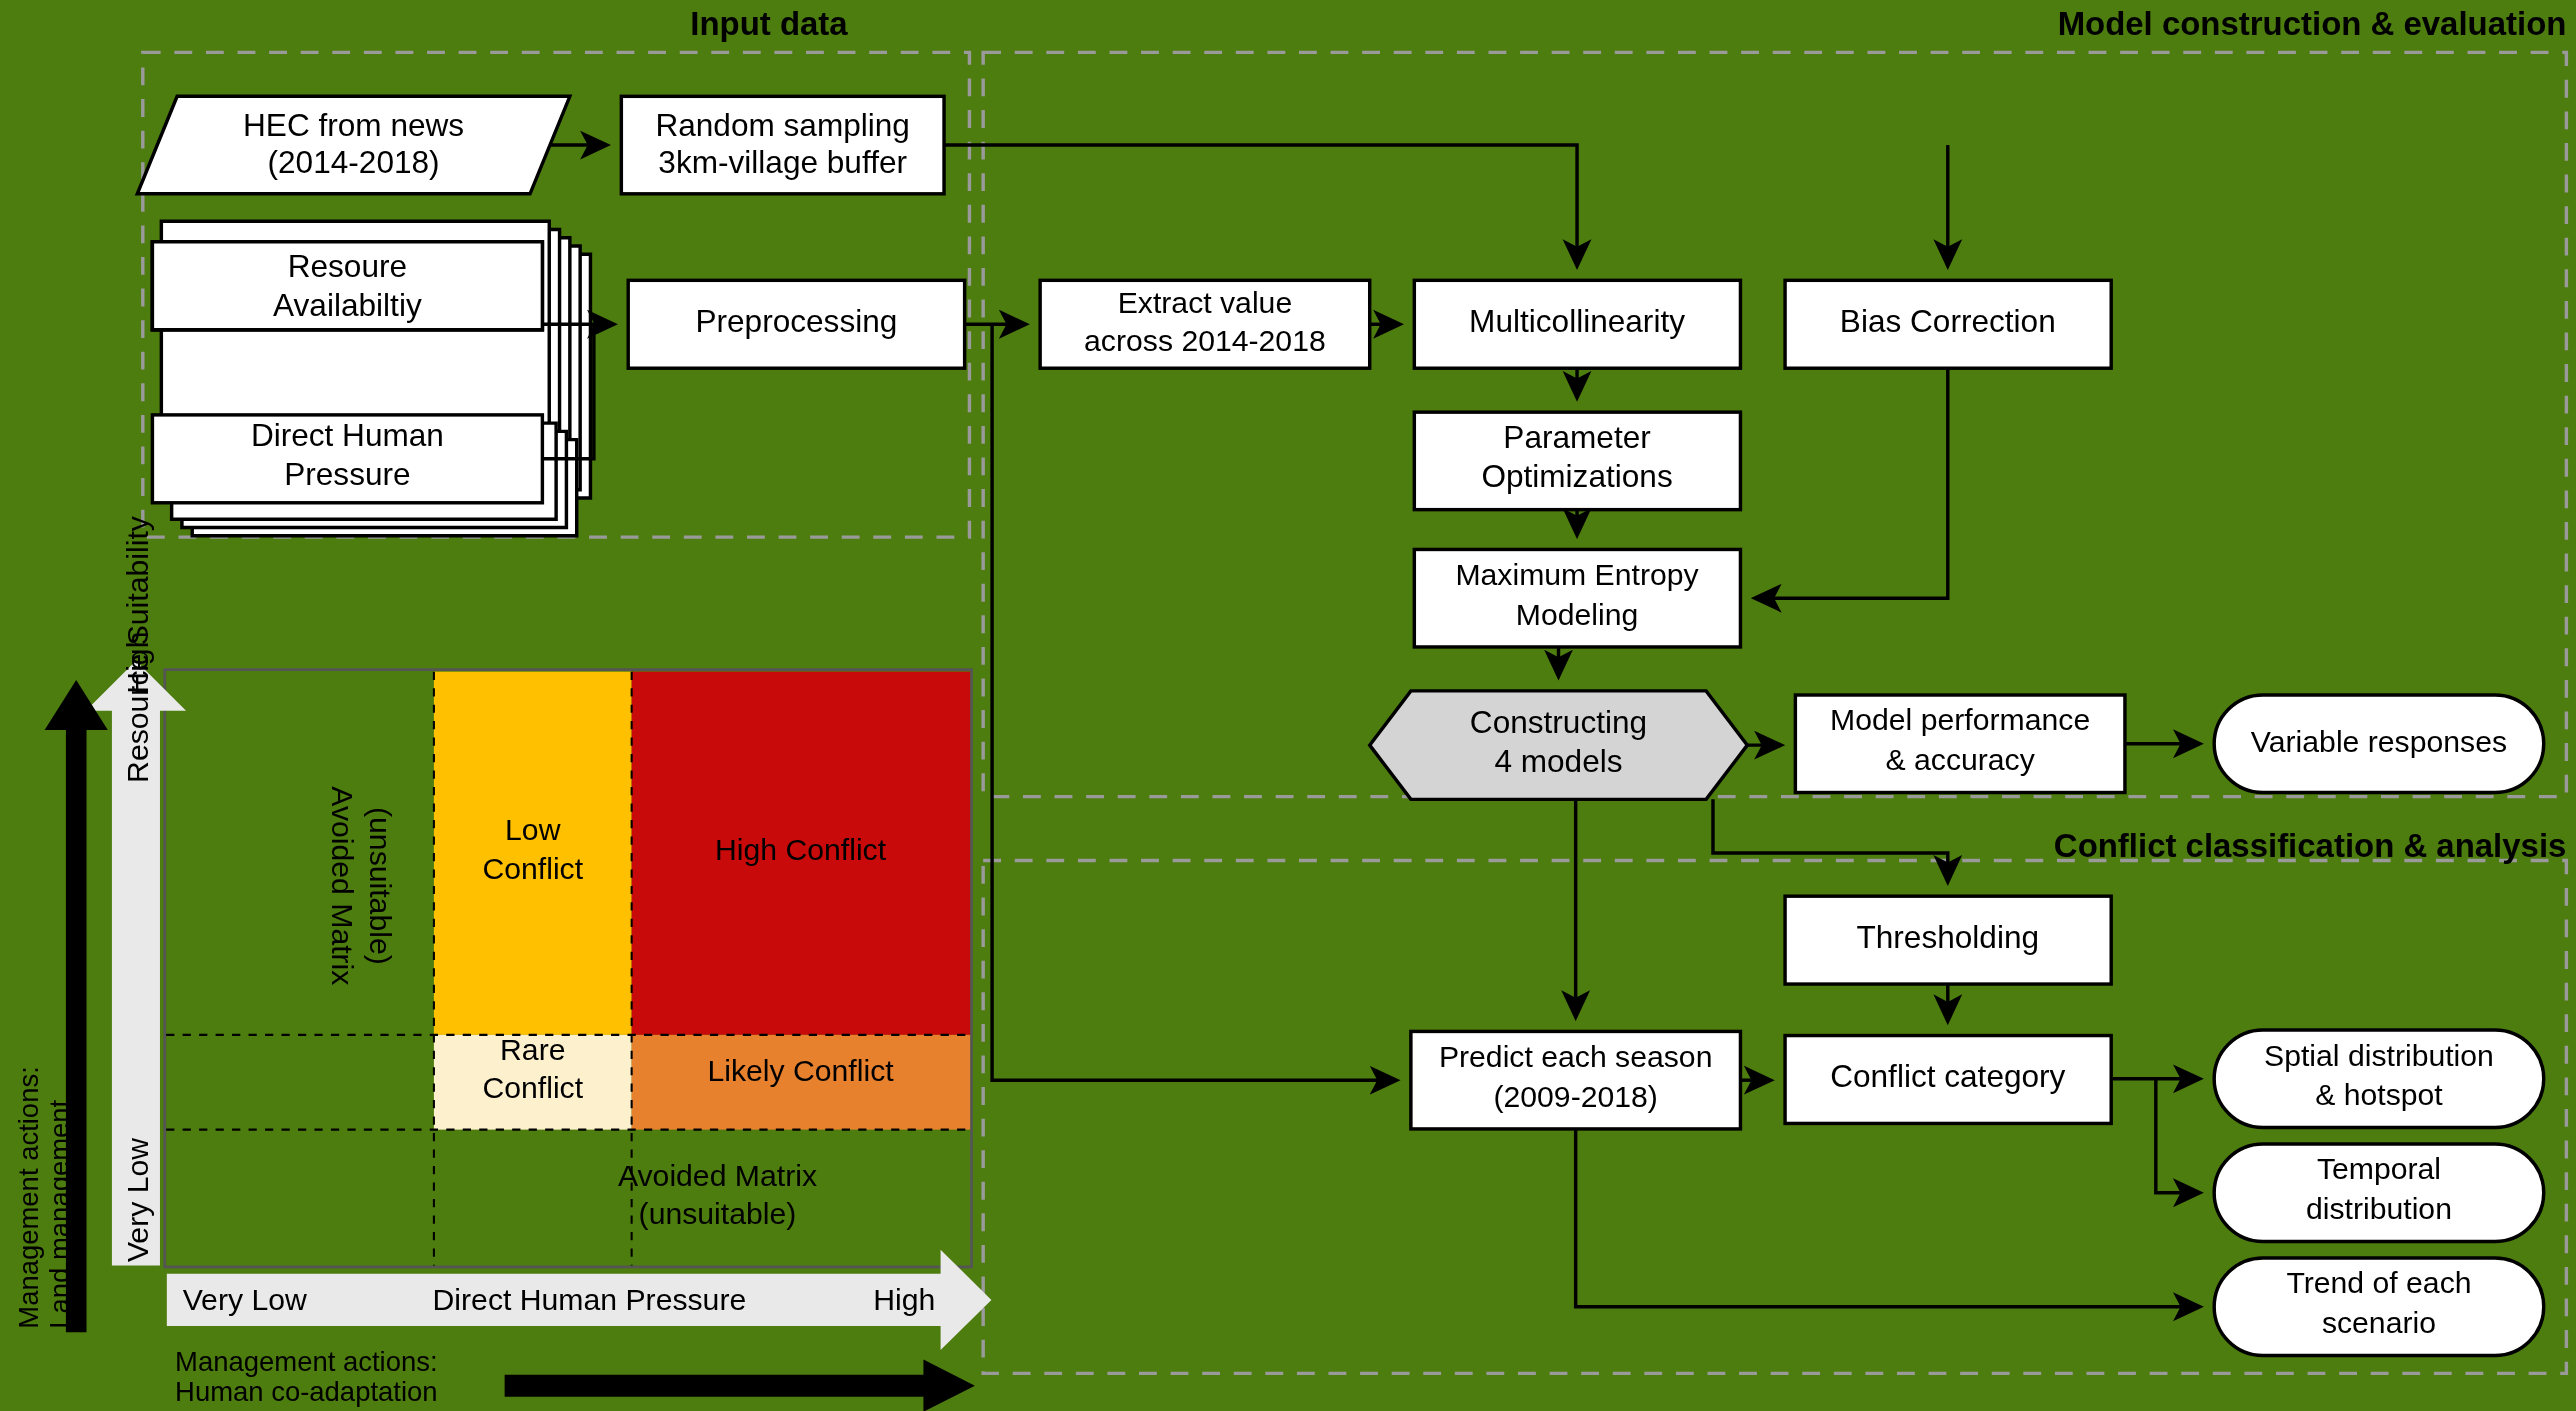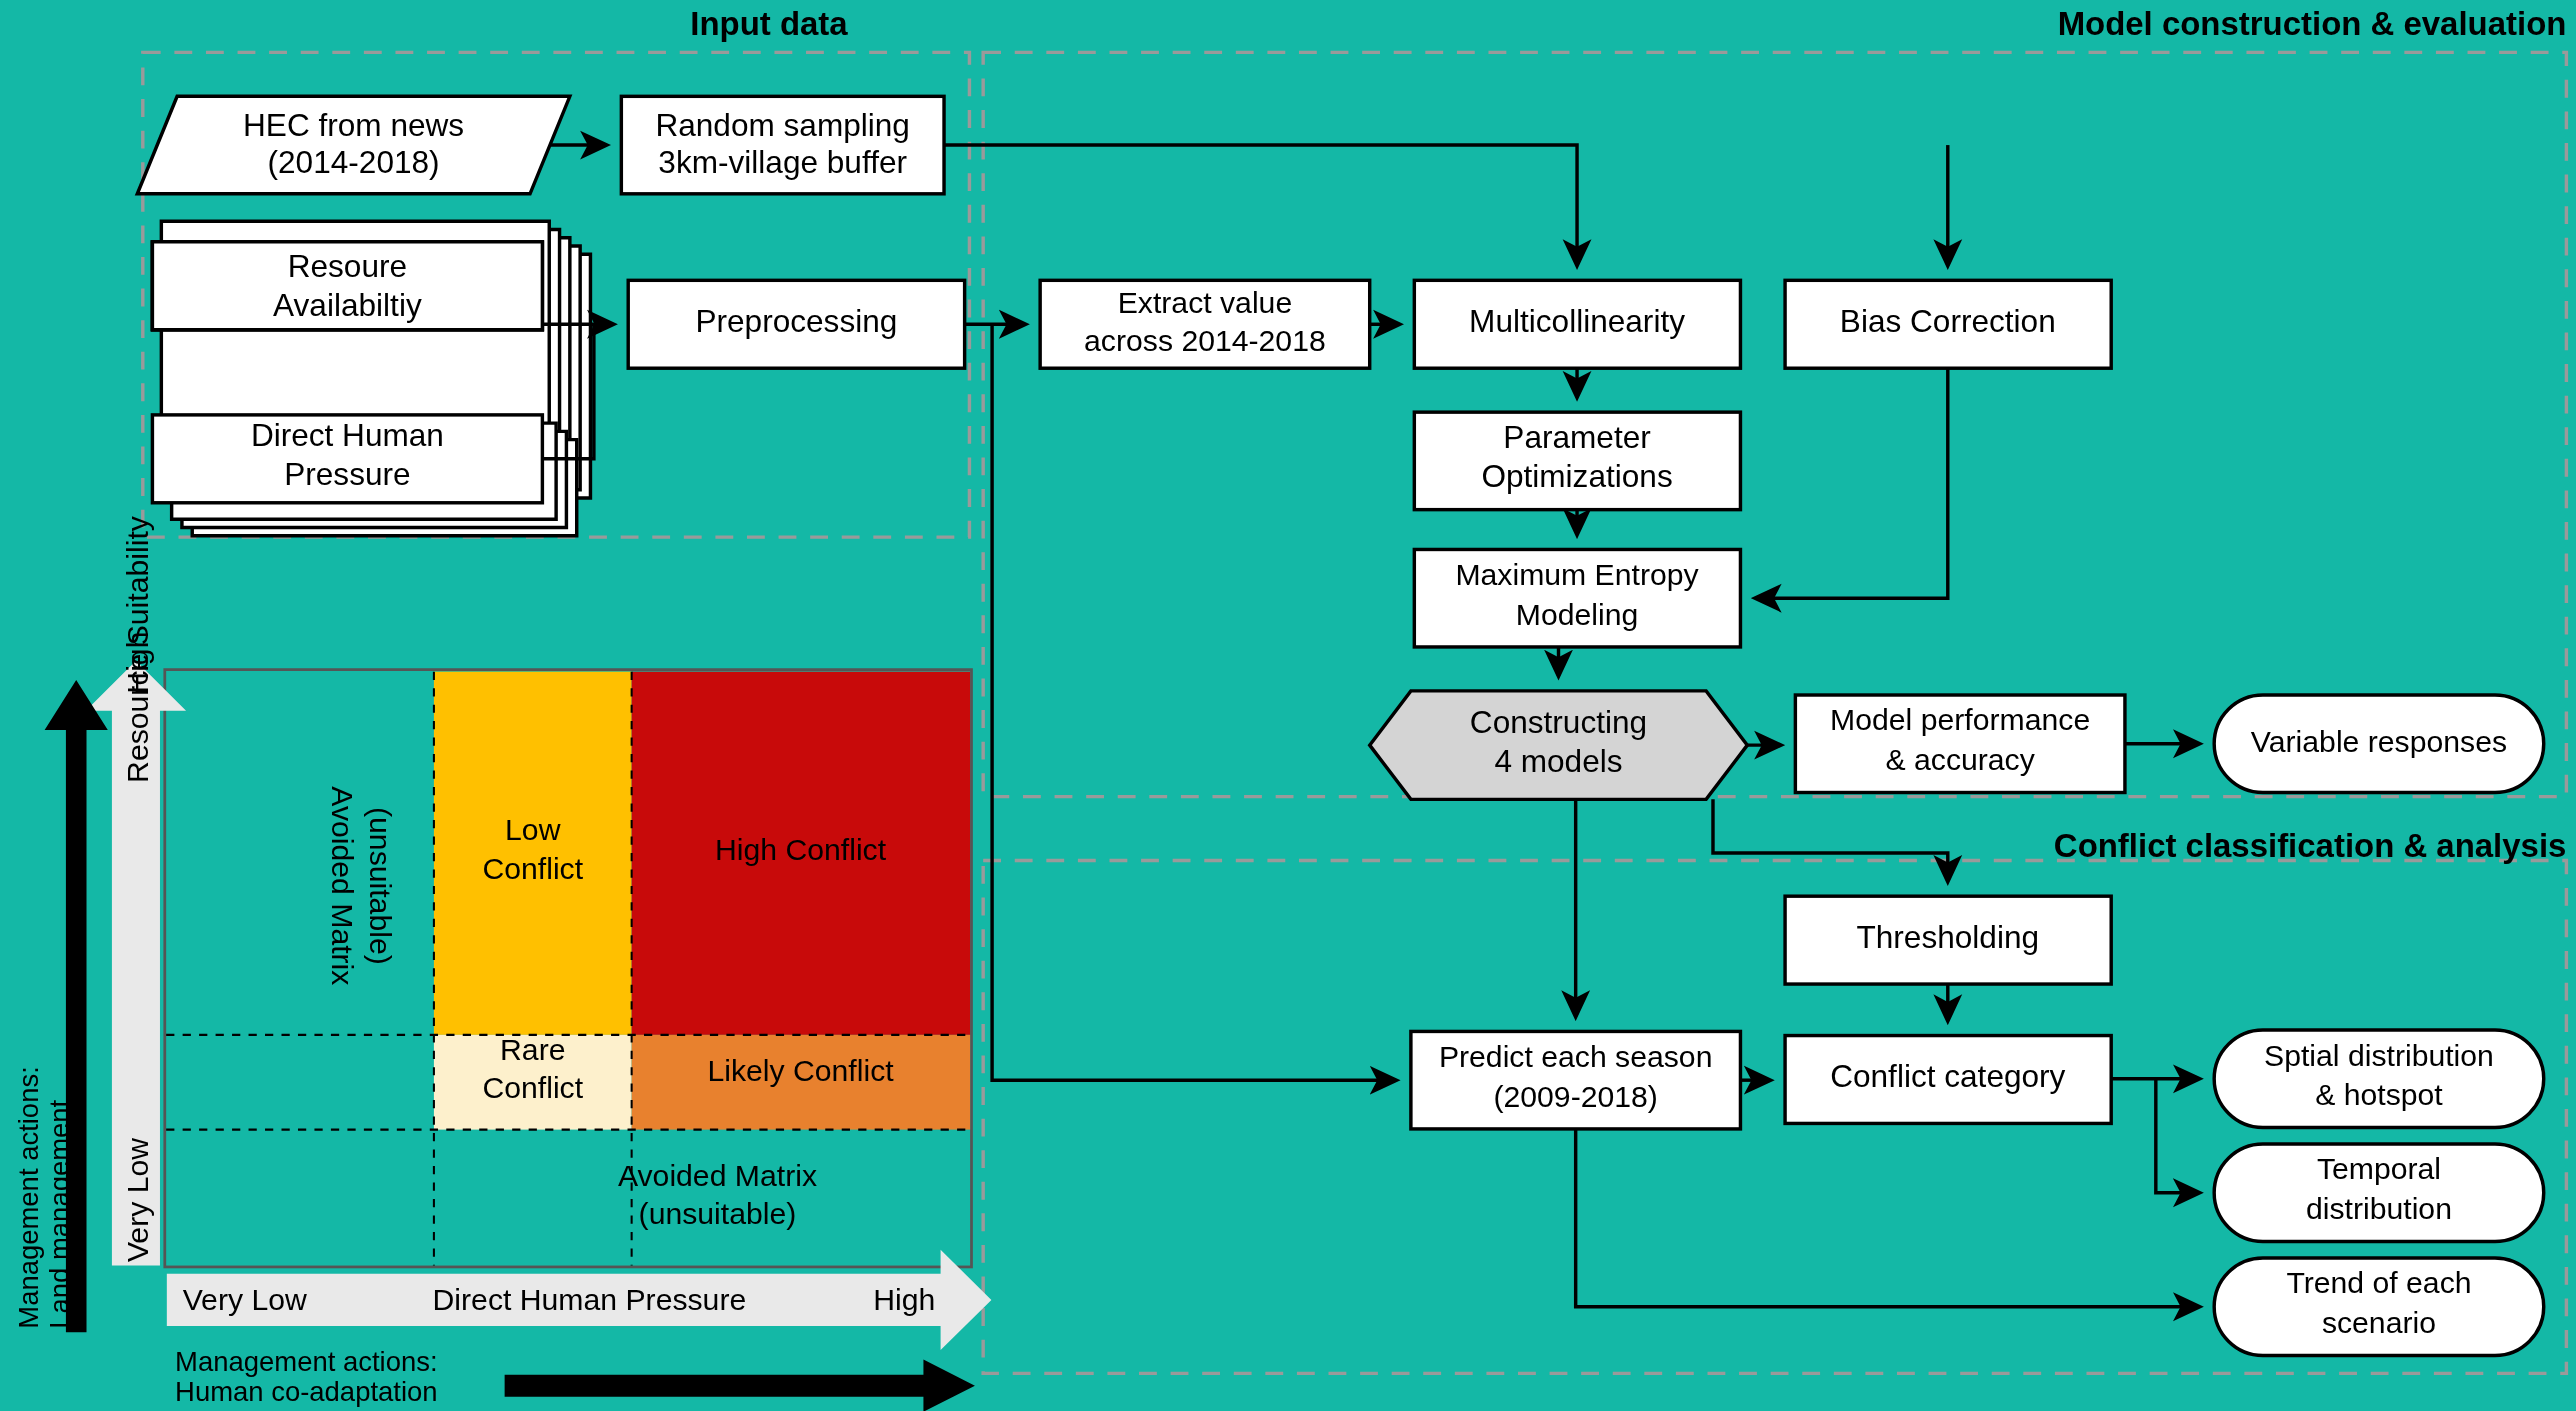--- a/index.html
+++ b/index.html
@@ -1,17 +1,17 @@
 <!DOCTYPE html>
 <html style="font-size:11px"><head>
 <meta charset="utf-8">
 <style>
   html,body{margin:0;padding:0;background:#fff;}
   body{font-family:"Liberation Sans", sans-serif;}
-  #root{position:relative;width:2576px;height:1412px;background:#14b8a6;overflow:hidden;}
+  #root{position:relative;width:2576px;height:1412px;background:#4d7c0f;overflow:hidden;}
   svg{position:absolute;left:0;top:0;width:2576px;height:1412px;}
   .nodetext{font-family:"Liberation Sans", sans-serif;font-size:46px;fill:#000;text-anchor:middle;dominant-baseline:middle;}
   .nodetext.sm{font-size:44px;}
   .secthead{font-family:"Liberation Sans", sans-serif;font-size:48px;font-weight:bold;fill:#000;}
   .mxlabel{font-family:"Liberation Sans", sans-serif;font-size:44px;fill:#000;text-anchor:middle;dominant-baseline:middle;}
   .axlabel{font-family:"Liberation Sans", sans-serif;font-size:44px;fill:#000;}
   .mgmt{font-family:"Liberation Sans", sans-serif;font-size:40px;fill:#000;}
   .box{fill:#fff;stroke:#000;stroke-width:5;}
   .hexbox{fill:#d4d4d4;stroke:#000;stroke-width:5;}
   .dashreg{fill:none;stroke:#9a9a9a;stroke-width:5;stroke-dasharray:26 20;}

